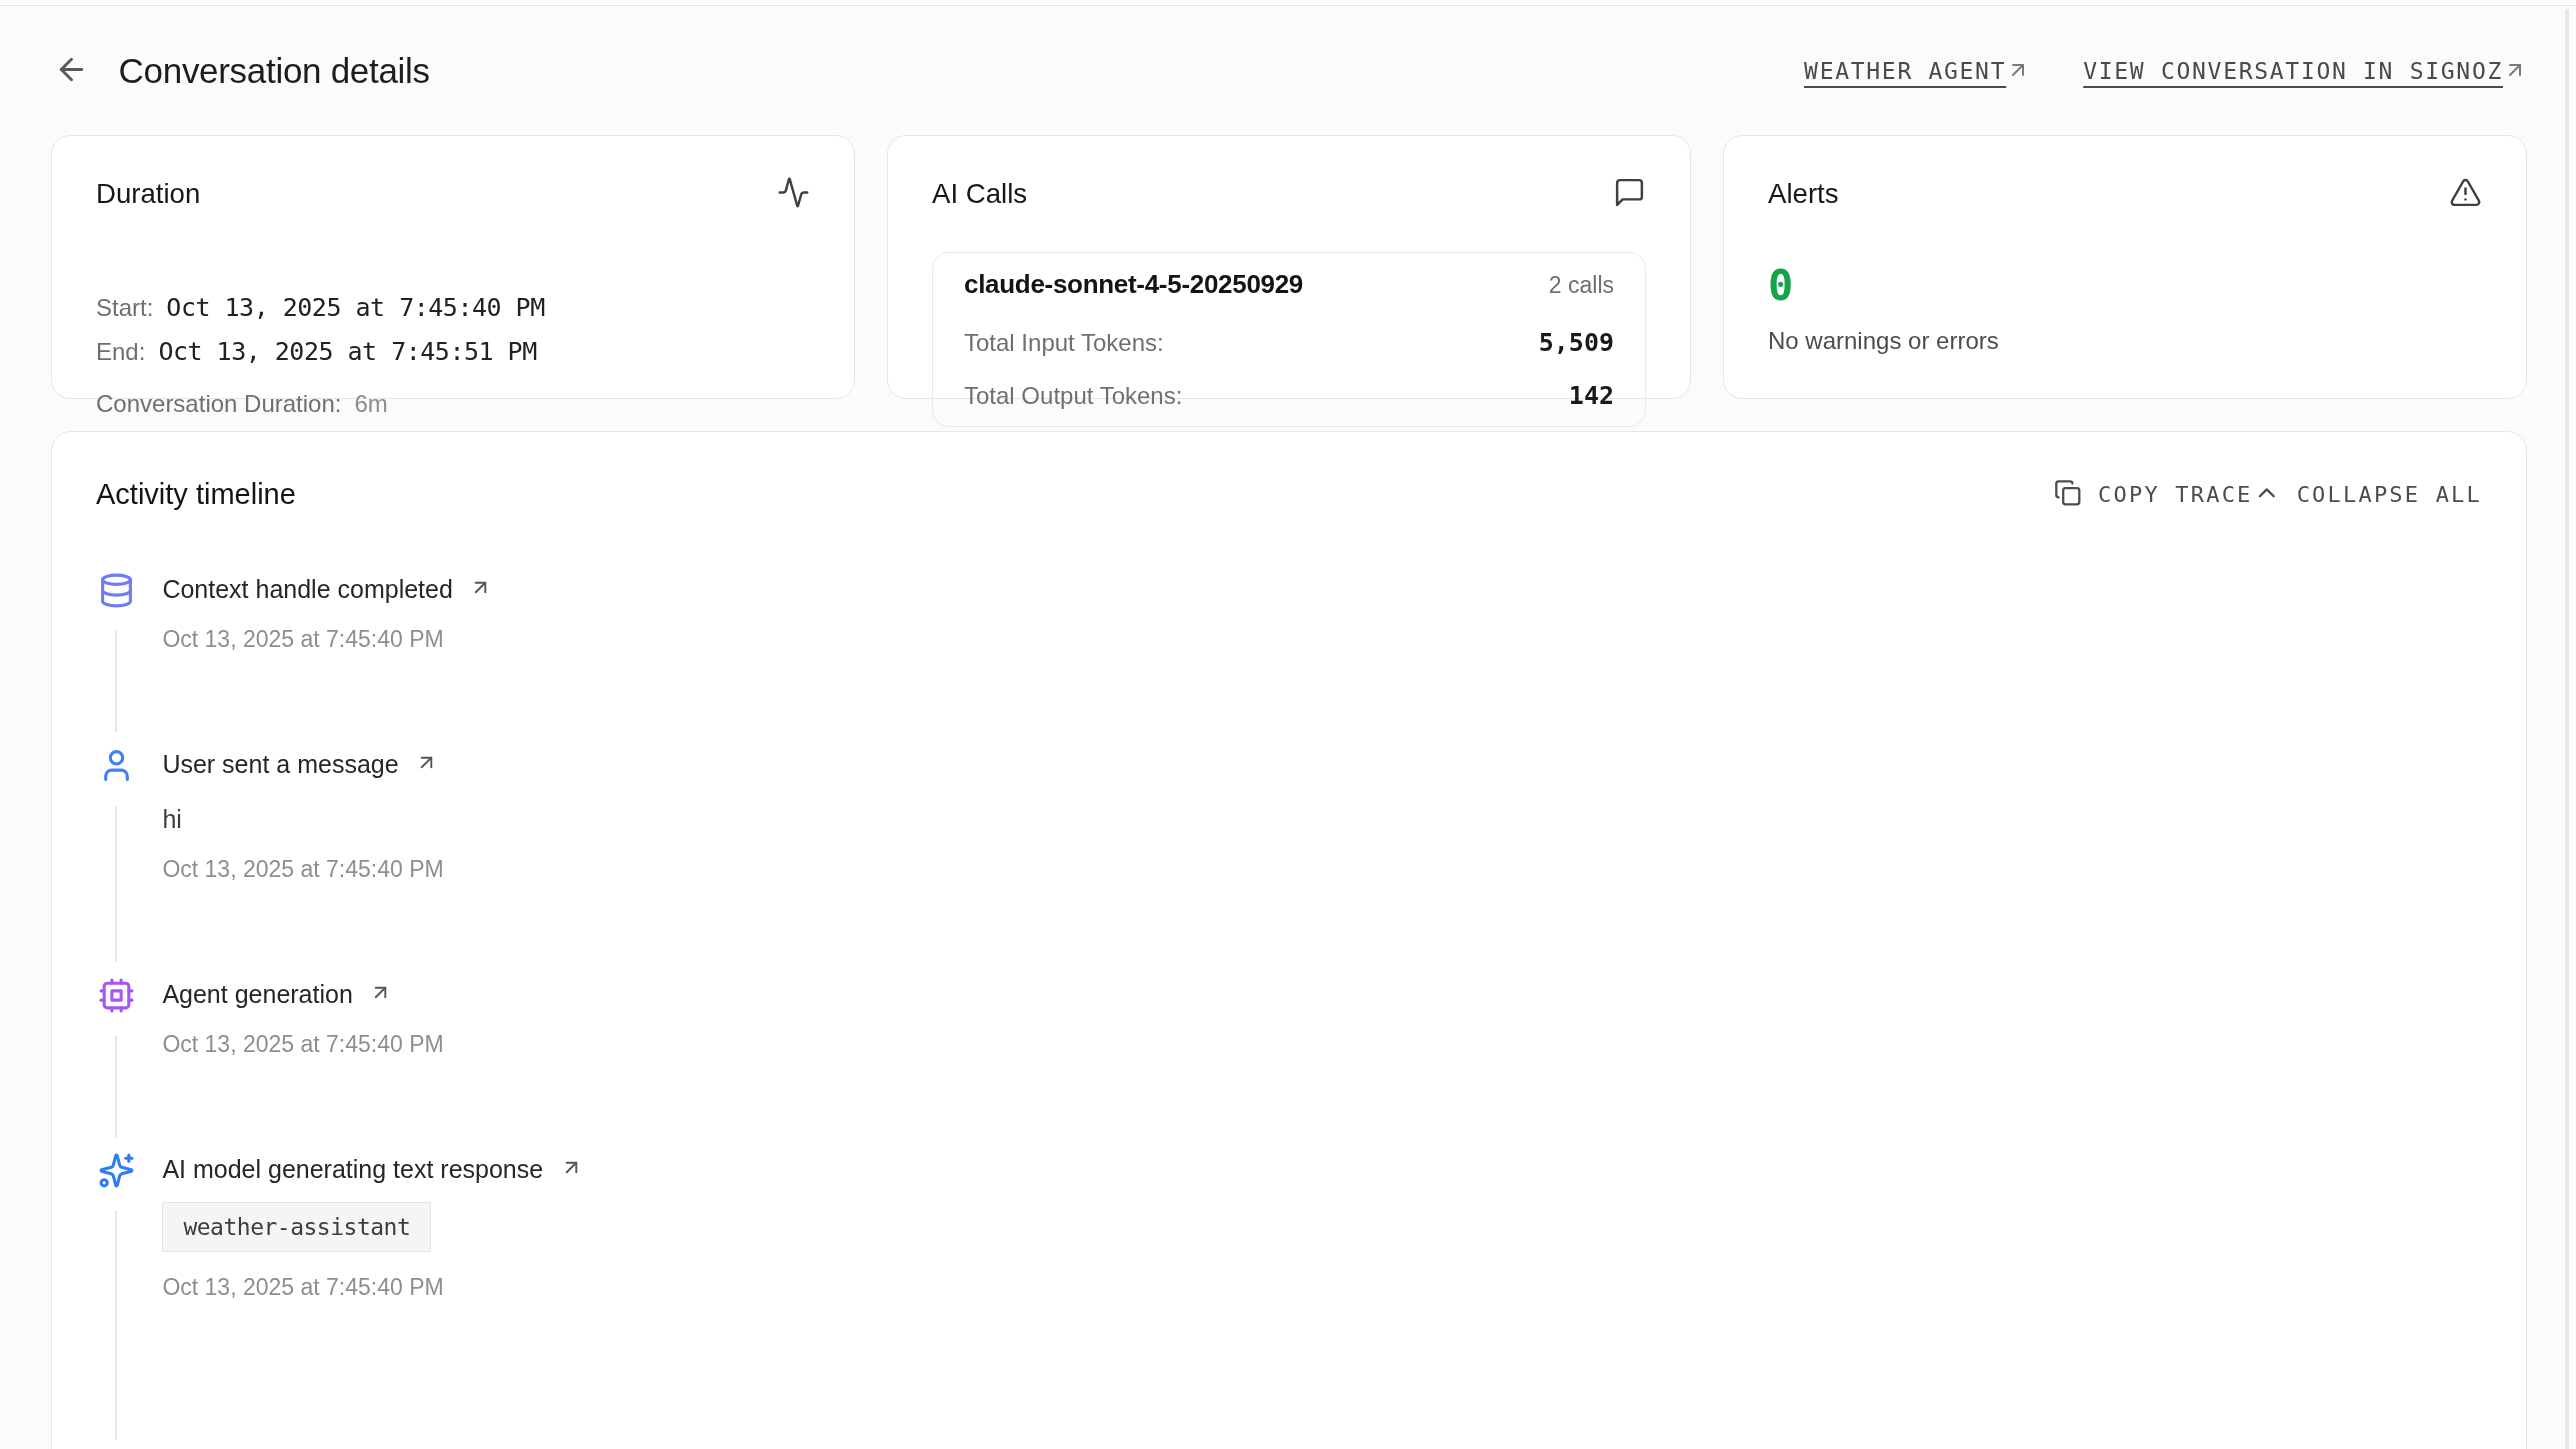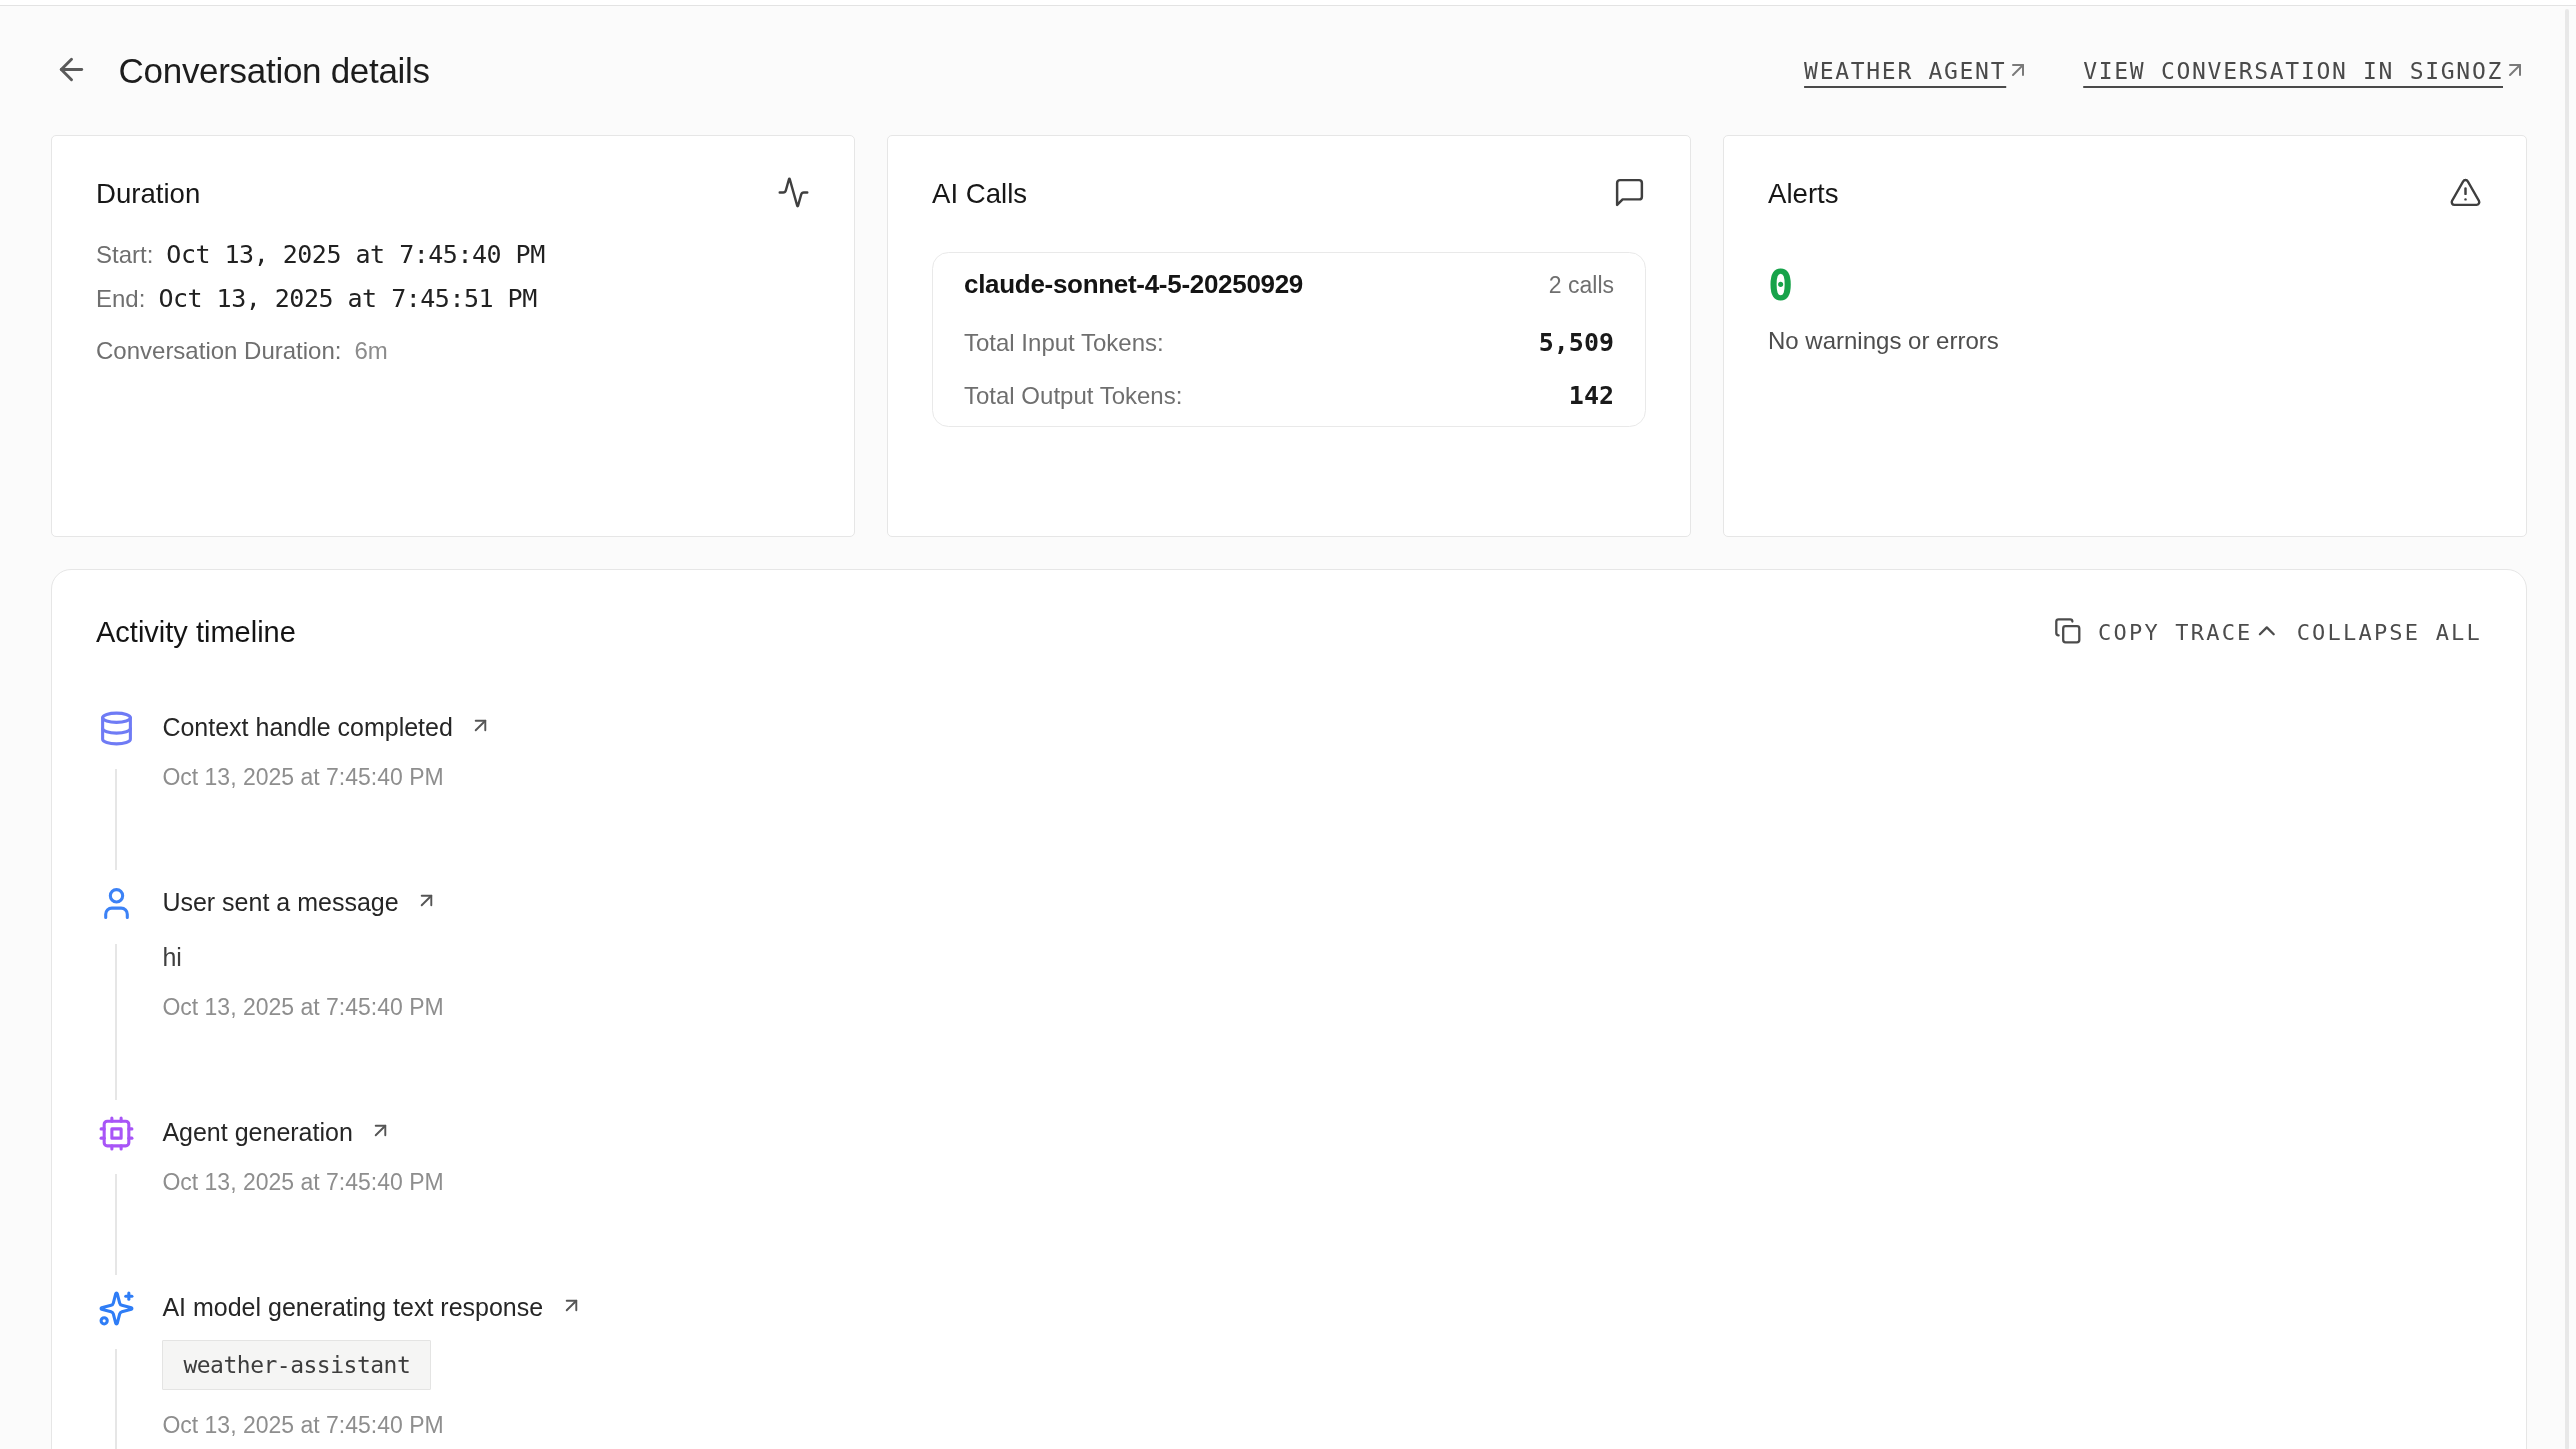--- a/index.html
+++ b/index.html
@@ -29,26 +29,26 @@
   .back-btn svg{width:35px;height:35px;stroke:#5a5a5a;stroke-width:2;fill:none;stroke-linecap:round;stroke-linejoin:round}
   .page-title{font-size:35px;font-weight:500;letter-spacing:-0.3px;color:#1d1d1d}
   .header-links{display:flex;align-items:center;gap:53px}
   .hlink{display:flex;align-items:center;cursor:pointer;text-decoration:none}
   .hlink-text{font-family:"DejaVu Sans Mono",monospace;font-size:23px;letter-spacing:1.7px;color:var(--link);
     text-decoration:underline;text-underline-offset:7.3px;text-decoration-thickness:1.8px;white-space:nowrap}
   .hlink svg{width:24px;height:24px;stroke:#7a7a7a;stroke-width:2;fill:none;stroke-linecap:round;stroke-linejoin:round}
 
   
   .cards-row{margin-top:44px;display:grid;grid-template-columns:repeat(3,1fr);gap:32px}
-  .card{background:var(--card-bg);border:1.8px solid var(--border);border-radius:5px;padding:40px 44px;height:402px;position:relative}
+  .card{background:var(--card-bg);border:1.8px solid var(--border);border-radius:19px;padding:40px 44px;height:264px;position:relative}
   .card-head{display:flex;align-items:center;justify-content:space-between}
   .card-title{font-size:27.6px;font-weight:500;color:#171717}
   .card-icon svg{width:33px;height:33px;stroke:#3f3f3f;stroke-width:1.8;fill:none;stroke-linecap:round;stroke-linejoin:round}
 
-  .meta-rows{margin-top:28px}
+  .meta-rows{margin-top:81px}
   .meta-row{display:flex;align-items:baseline;gap:13px;margin-bottom:14.7px}
   .meta-label{font-size:24px;color:var(--label)}
   .meta-value{font-family:"DejaVu Sans Mono",monospace;font-size:25px;font-weight:500;color:#212121;letter-spacing:-0.5px}
   .meta-row.plain{margin-top:24px}
   .meta-value-plain{font-size:24px;color:#8c8c8c}
 
   .model-box{margin-top:40px;border:1.8px solid #e9e9e9;border-radius:16.5px;padding:16px 31px}
   .model-row{display:flex;align-items:baseline;justify-content:space-between}
   .model-name{font-size:26px;font-weight:600;color:#141414;letter-spacing:-0.3px}
   .model-calls{font-size:23px;color:#6f6f6f}

